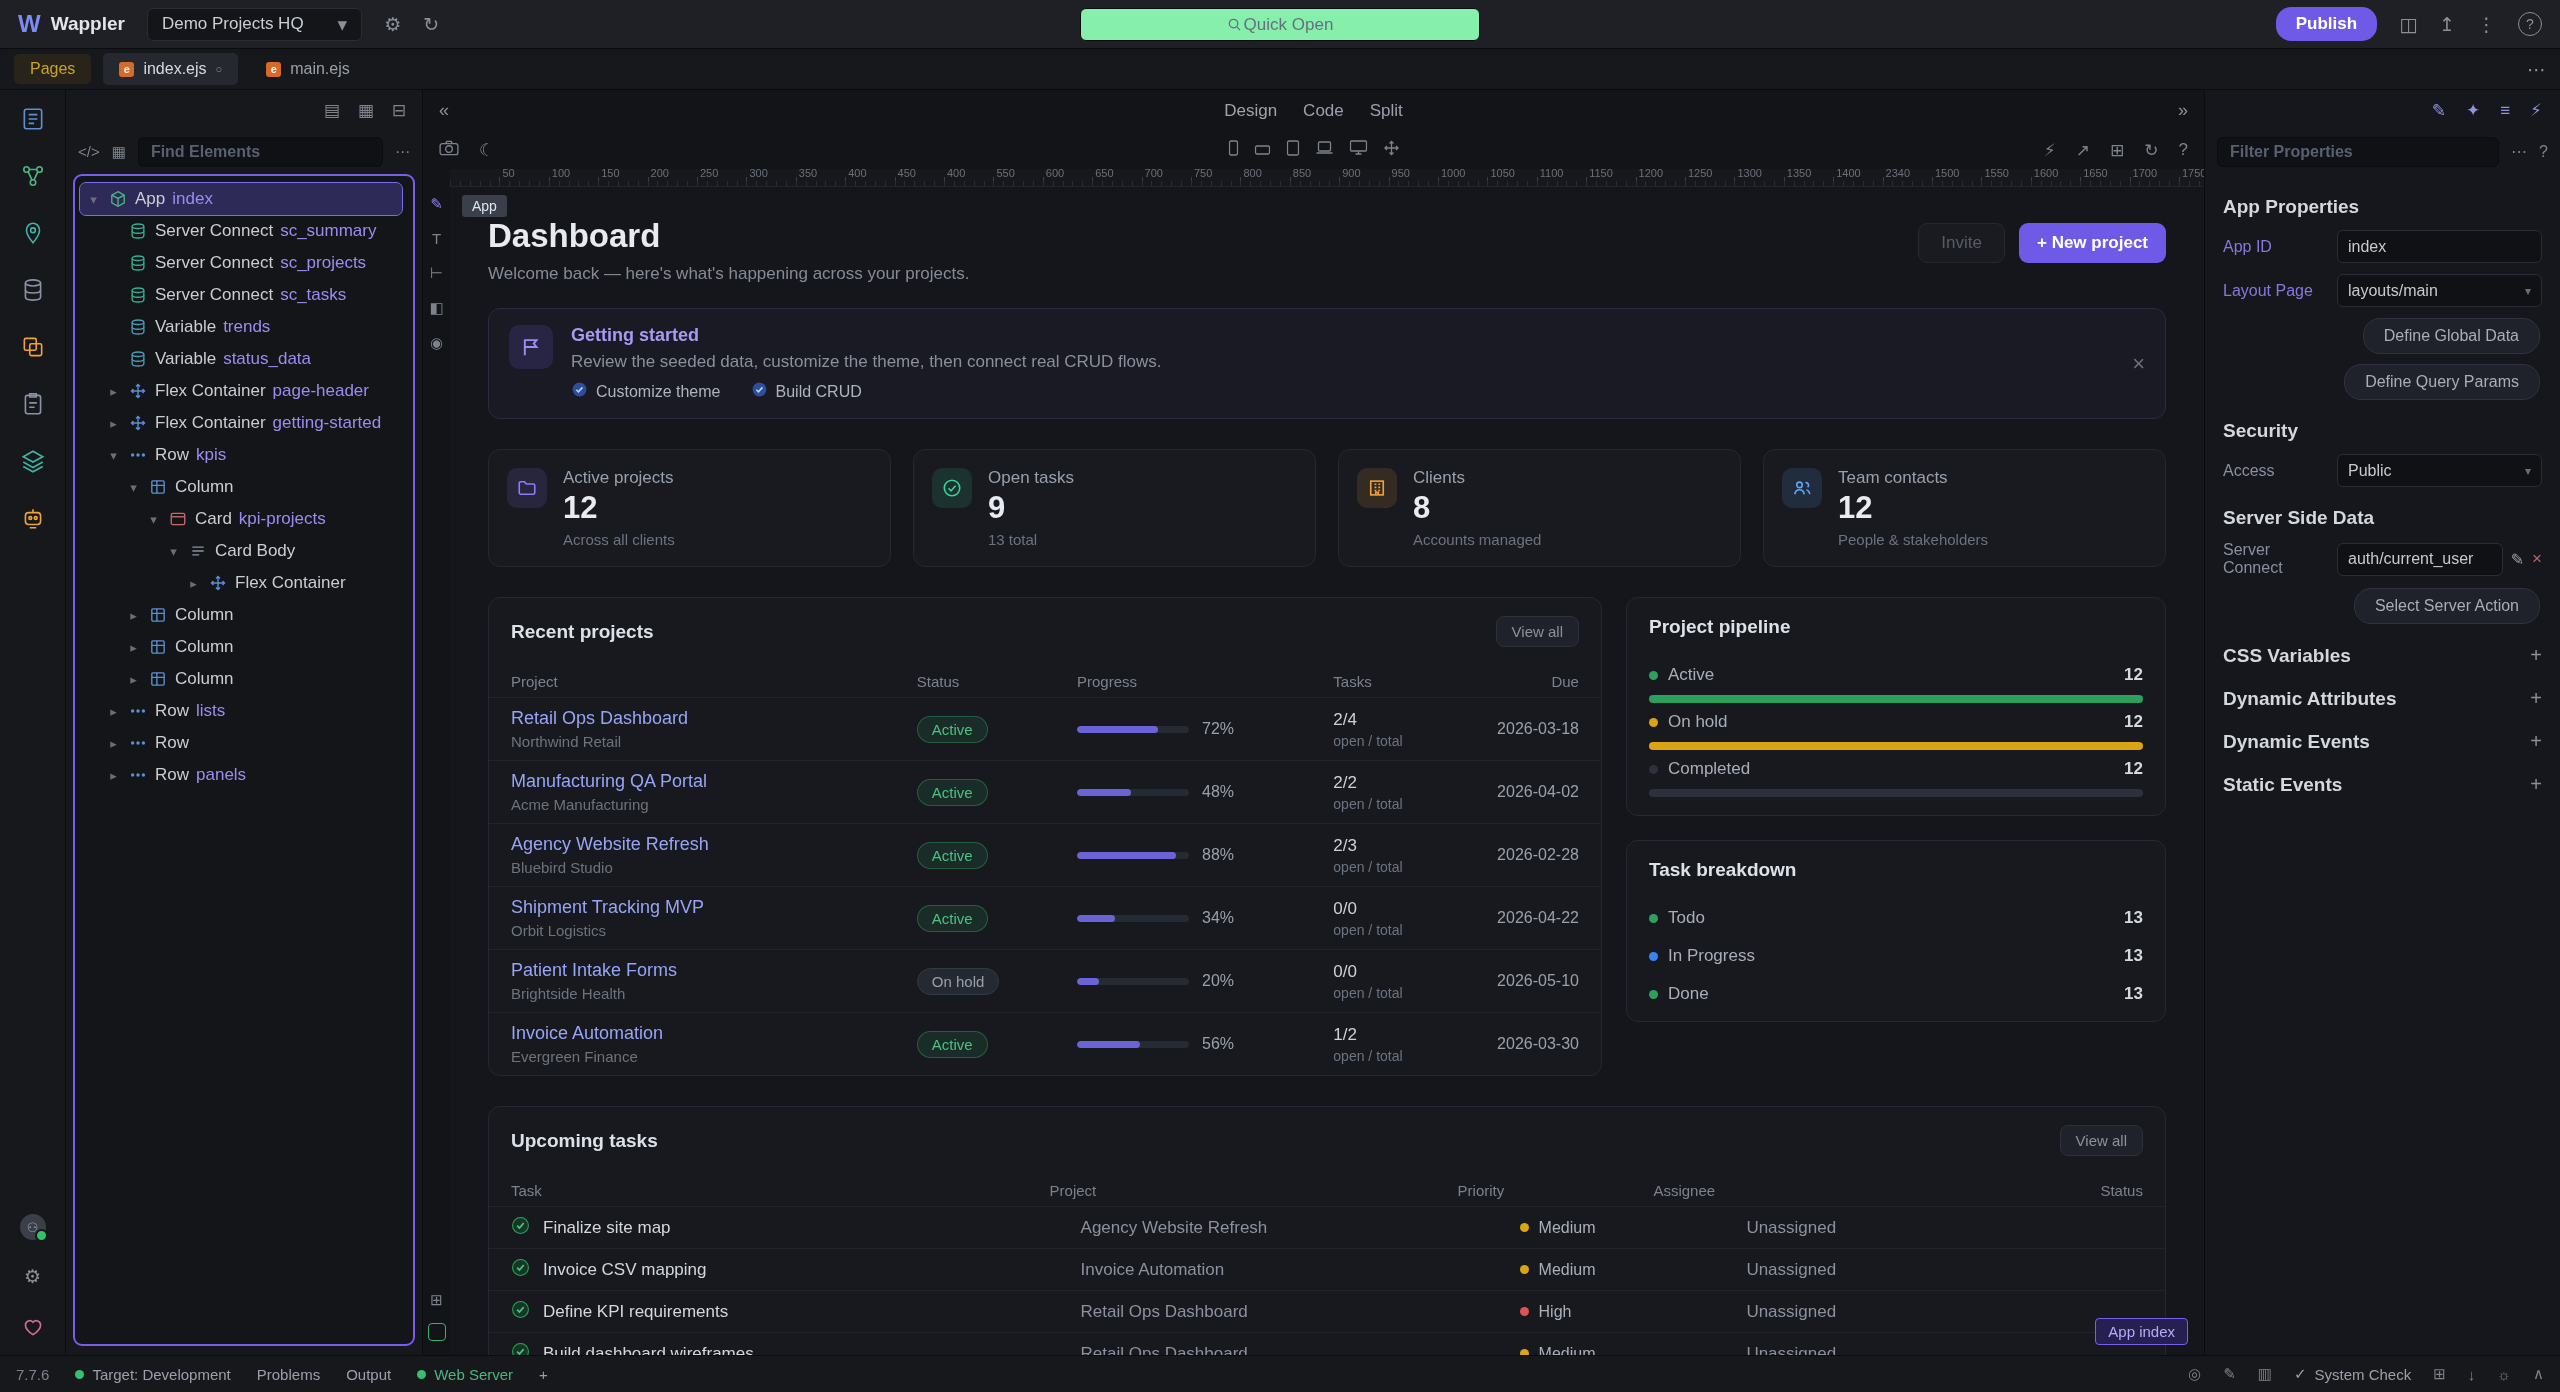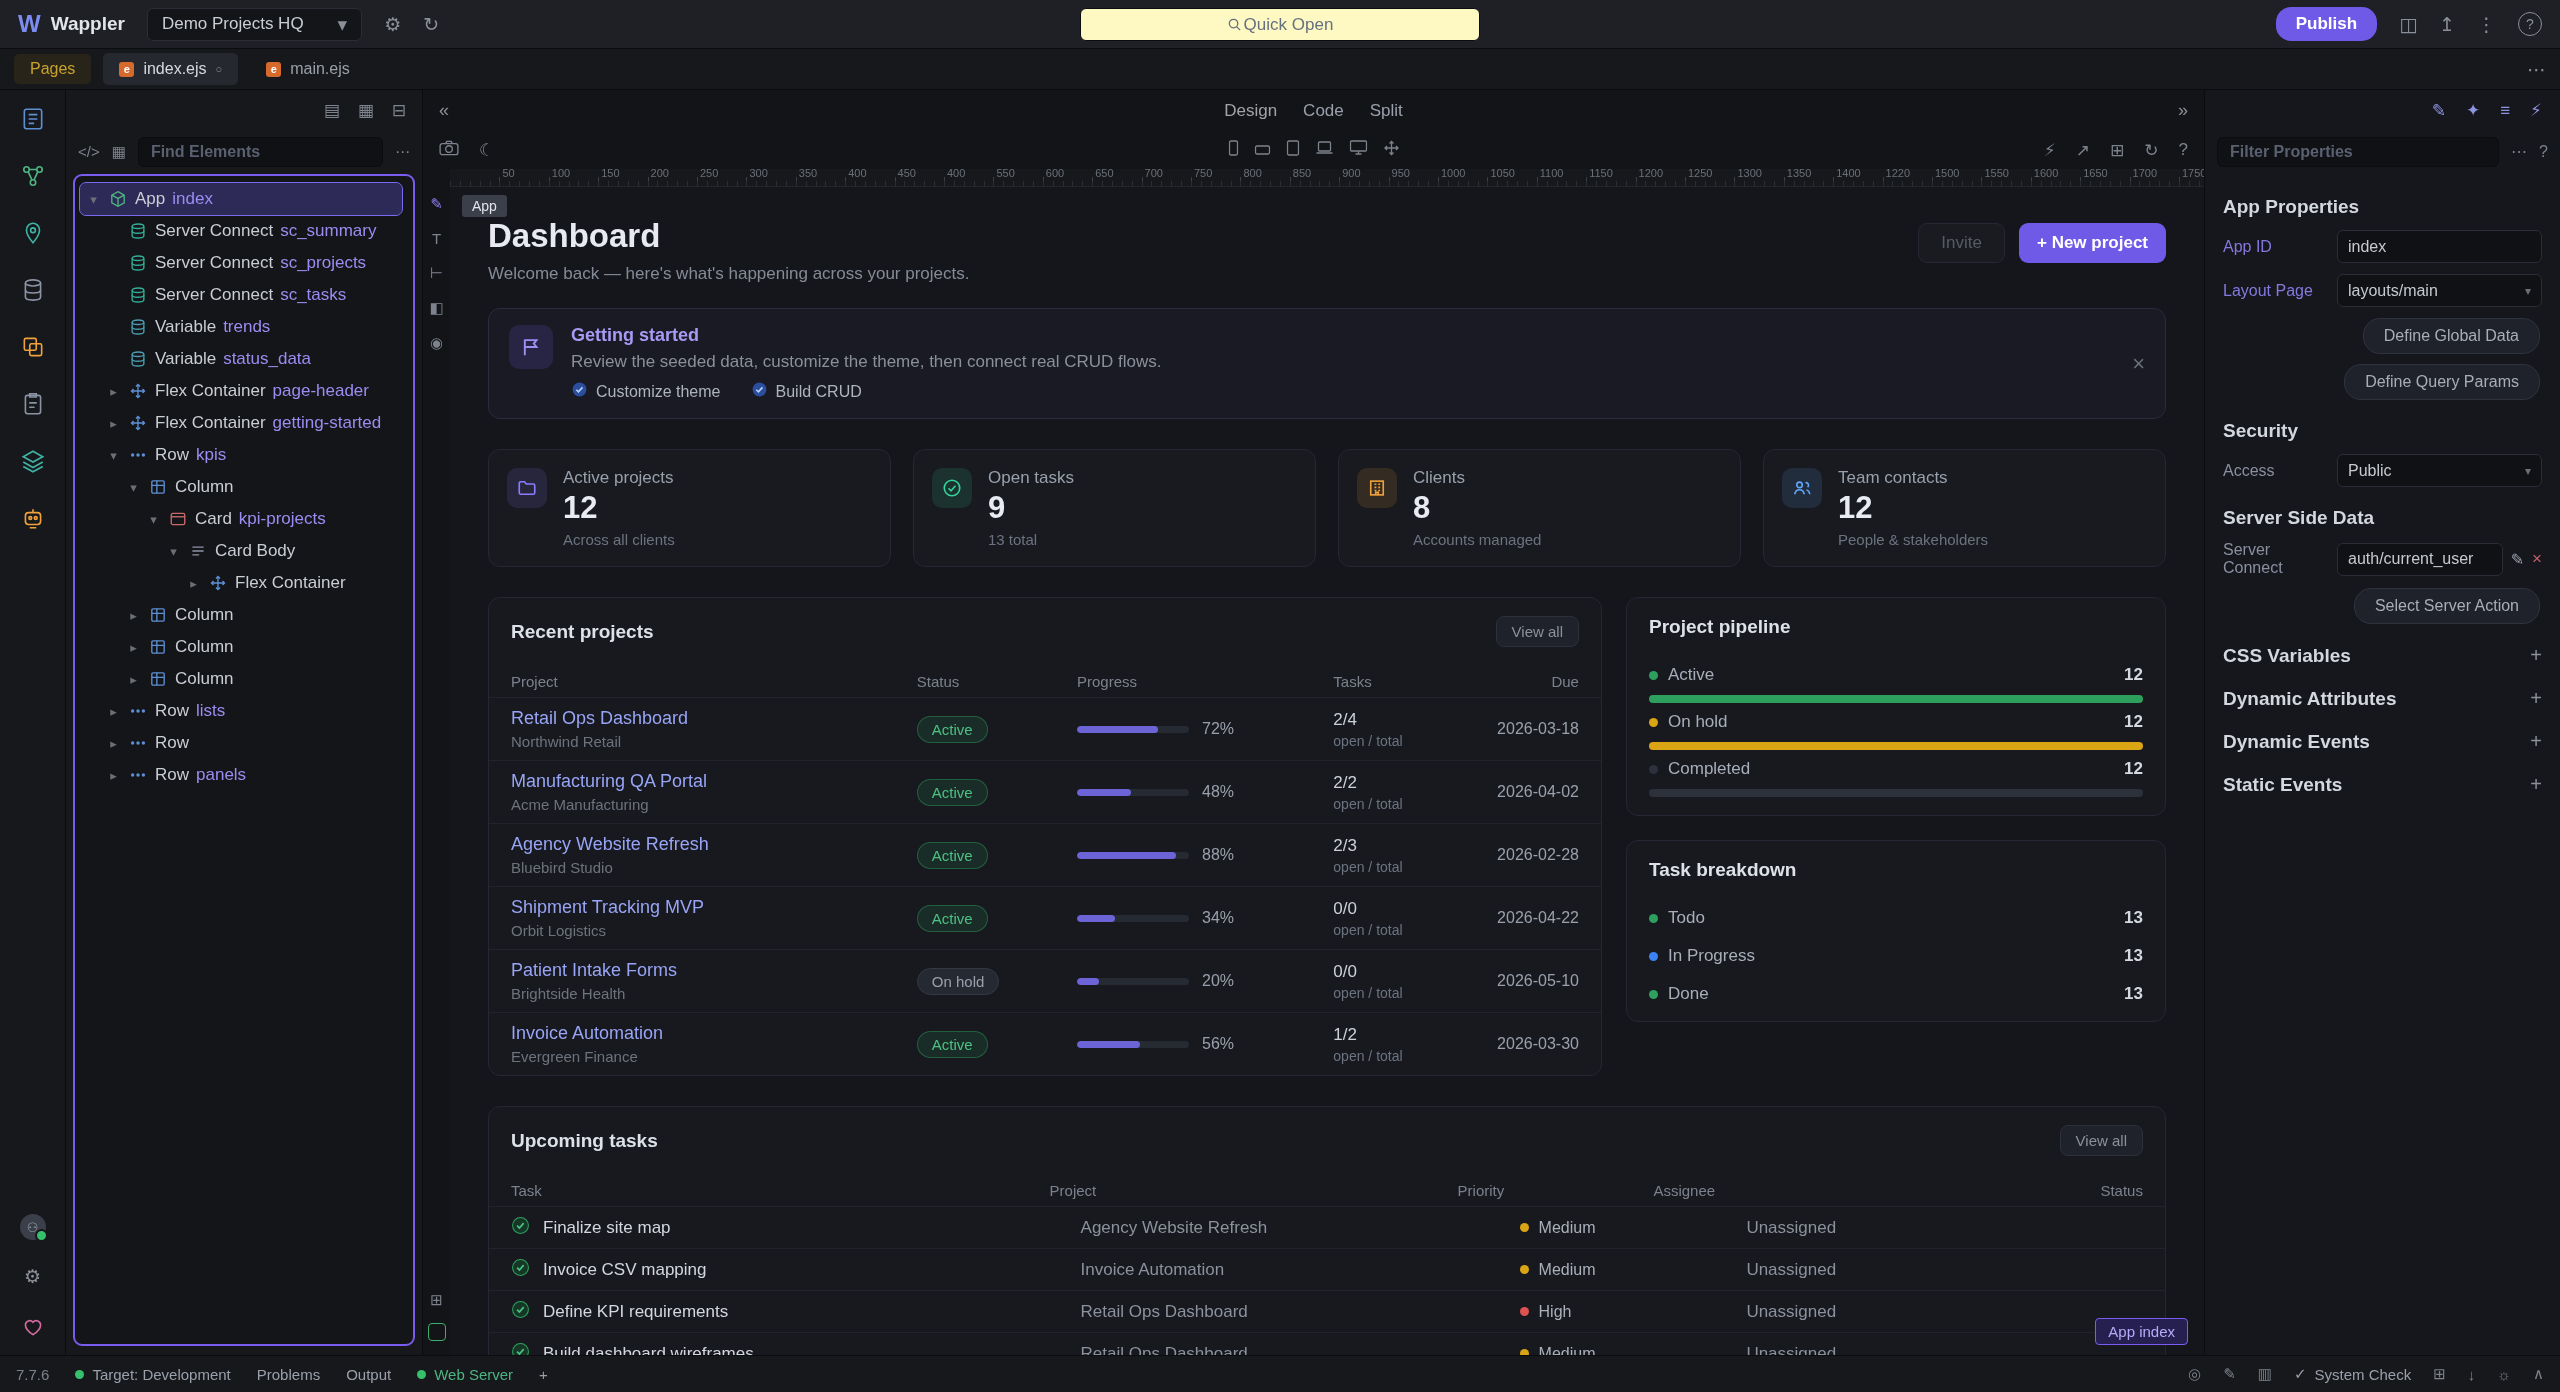--- a/index.html
+++ b/index.html
@@ -13,21 +13,21 @@
   
   .topbar { height:49px; background:#1e2026; border-bottom:1px solid #0b0c0f;
     display:flex; align-items:center; padding:0 18px; gap:22px; position:relative; flex:none; }
   .logo { display:flex; align-items:center; gap:10px; }
   .logo-mark { color:#7d8cf0; font-size:24px; font-weight:bold; }
   .logo-text { color:#e2e5ea; font-size:19px; font-weight:600; }
   .proj-select { height:33px; background:#141519; border:1px solid #2a2d35; border-radius:6px;
     display:flex; align-items:center; gap:34px; padding:0 14px; color:#c9cdd4; font-size:17px; cursor:default; }
   .tb-icon { color:#8a8f98; font-size:19px; line-height:1; cursor:default; }
   .quick-open { position:absolute; left:50%; top:8px; transform:translateX(-50%);
-    width:400px; height:33px; background:#fef9c3; border:1px solid #0b0c0f; border-radius:6px;
+    width:400px; height:33px; background:#86efac; border:1px solid #0b0c0f; border-radius:6px;
     display:flex; align-items:center; justify-content:center; gap:2px; color:#677080; font-size:17px; }
   .topbar-right { margin-left:auto; display:flex; align-items:center; gap:22px; }
   .publish-btn { background:#6e5ae6; color:#fff; font-size:17px; font-weight:600;
     padding:7px 20px; border-radius:15px; border:none; }
   .circ { width:24px; height:24px; border:1px solid #8a8f98; border-radius:50%;
     display:inline-flex; align-items:center; justify-content:center; font-size:14px; }
 
   
   .tabbar { height:41px; background:#17181c; border-bottom:1px solid #0b0c0f;
     display:flex; align-items:center; padding:0 14px; gap:12px; flex:none; }
@@ -675,21 +675,21 @@
               <div class="tick" style="left: 1284.4px;">
                 <span>1300</span>
               </div>
               <div class="tick" style="left: 1333.8px;">
                 <span>1350</span>
               </div>
               <div class="tick" style="left: 1383.2px;">
                 <span>1400</span>
               </div>
               <div class="tick" style="left: 1432.6px;">
-                <span>1220</span>
+                <span>2340</span>
               </div>
               <div class="tick" style="left: 1482px;">
                 <span>1500</span>
               </div>
               <div class="tick" style="left: 1531.4px;">
                 <span>1550</span>
               </div>
               <div class="tick" style="left: 1580.8px;">
                 <span>1600</span>
               </div>

